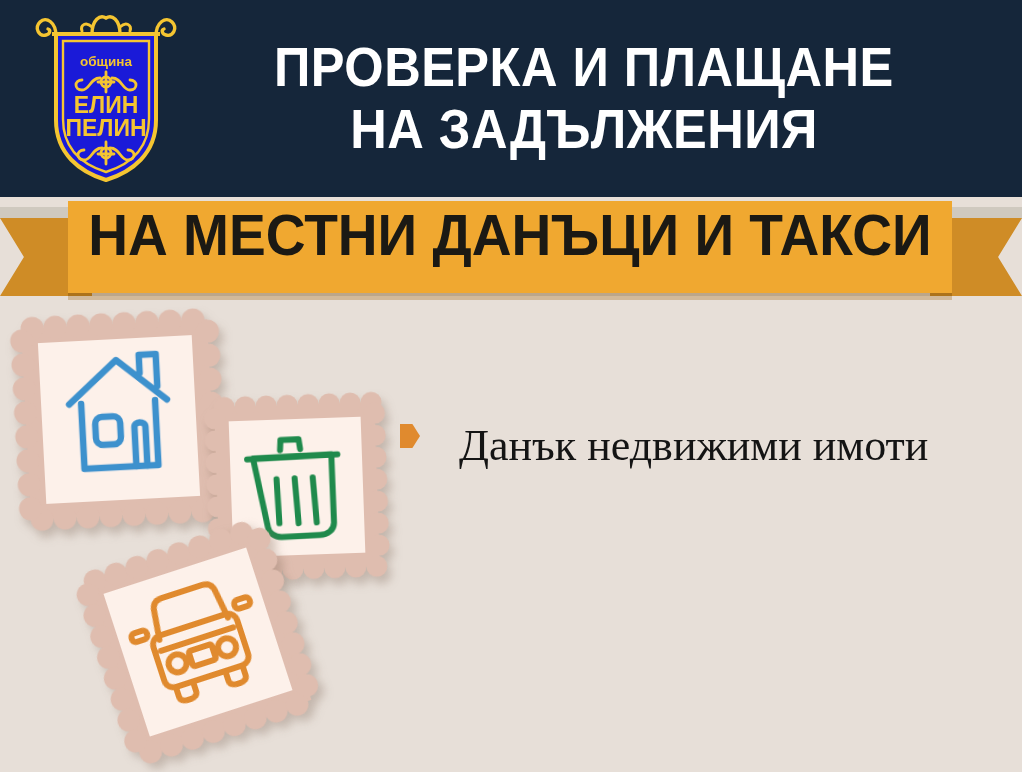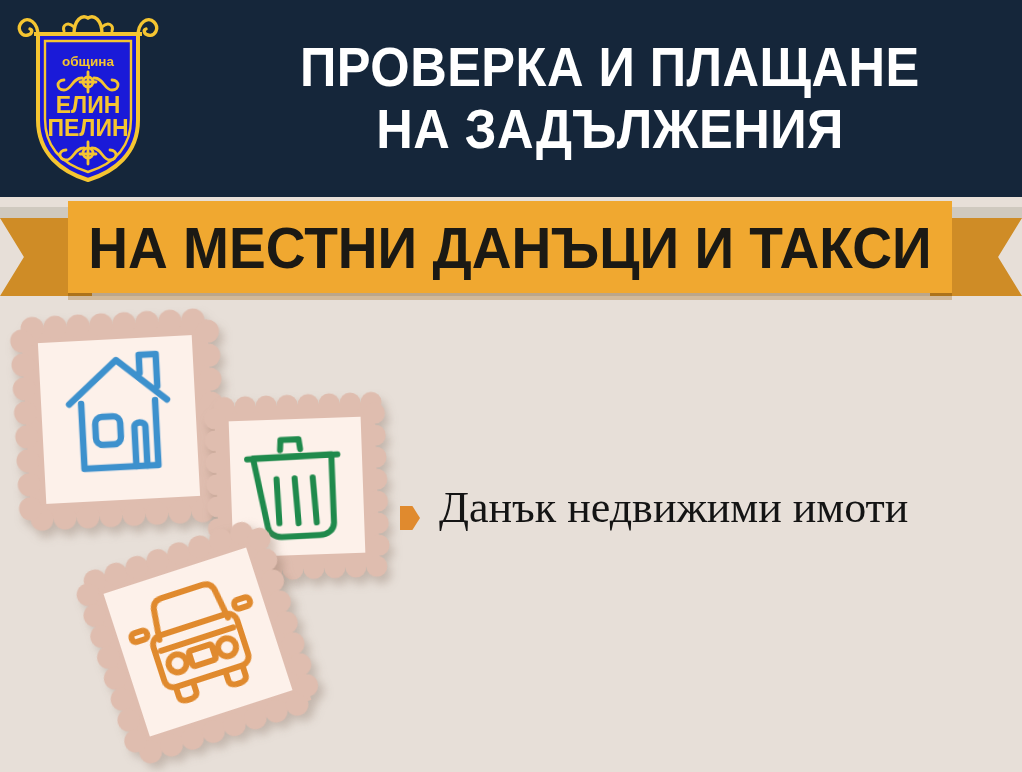--- a/index.html
+++ b/index.html
@@ -17,26 +17,26 @@
     overflow:hidden;
   }
 
   
   .header{
     position:absolute;left:0;top:0;width:1022px;height:197px;
     background:#15263a;
     z-index:5;
   }
   .emblem{
-    position:absolute;left:12px;top:8px;width:152px;height:180px;text-align:right;
+    position:absolute;left:30px;top:8px;width:152px;height:180px;text-align:right;
   }
   .emblem svg{display:block;width:152px;height:180px;}
 
   .title-block{
-    position:absolute;left:200px;top:16px;width:820px;height:165px;
+    position:absolute;left:174px;top:16px;width:820px;height:165px;
     display:flex;flex-direction:column;align-items:center;justify-content:center;
   }
   .title-line{
     color:#ffffff;
     font-family:"Liberation Sans", sans-serif;
     font-weight:bold;
     font-size:55px;
     line-height:1.12;
     letter-spacing:0.5px;
     transform:scaleX(0.92);
@@ -63,21 +63,21 @@
   .ribbon-fold{
     position:absolute;height:12px;background:#cfc9bf;top:10px;
   }
   .ribbon-fold.left{left:0;width:70px;
     clip-path:polygon(0 0,100% 0,100% 100%,0 100%);}
   .ribbon-fold.right{right:0;width:70px;}
   .ribbon-main{
     position:absolute;left:68px;top:4px;width:884px;height:92px;
     background:#f0a830;
     box-shadow:0 3px 0 rgba(0,0,0,0.10);
-    display:flex;align-items:center;justify-content:center;
+    display:flex;justify-content:center;
   }
   .ribbon-main-shadow{
     position:absolute;left:68px;top:96px;width:884px;height:7px;
     background:rgba(160,100,10,0.30);
   }
   .ribbon-text{
     color:#1b1914;
     font-family:"Liberation Sans", sans-serif;
     font-weight:bold;
     font-size:58px;
@@ -91,22 +91,23 @@
     position:absolute;
     filter:drop-shadow(4px 7px 5px rgba(120,95,80,0.32));
   }
   .stamp svg{display:block;}
 
   
   .bullets{
     position:absolute;left:400px;top:424px;width:610px;
   }
   .bullet-row{
-    display:flex;align-items:flex-end;
+    display:flex;align-items:flex-start;
     height:106px;
+    gap:20px;
   }
   .bullet-mark{
     width:20px;height:24px;flex:0 0 20px;margin-right:19px;
     background:#e08a2e;
     clip-path:polygon(0 0,62% 0,100% 50%,62% 100%,0 100%);
   }
   .bullet-text{
     font-family:"Liberation Serif", serif;
     font-size:44px;
     color:#141414;

